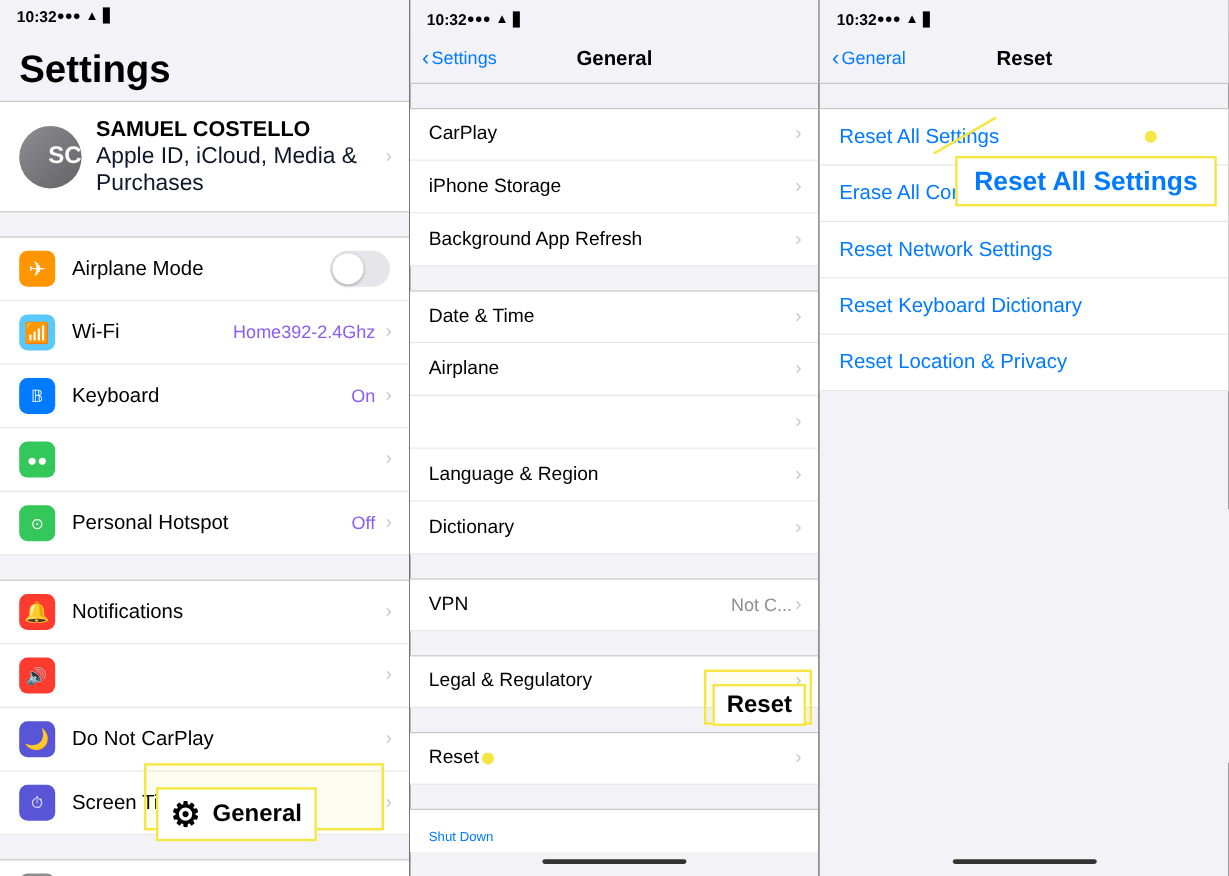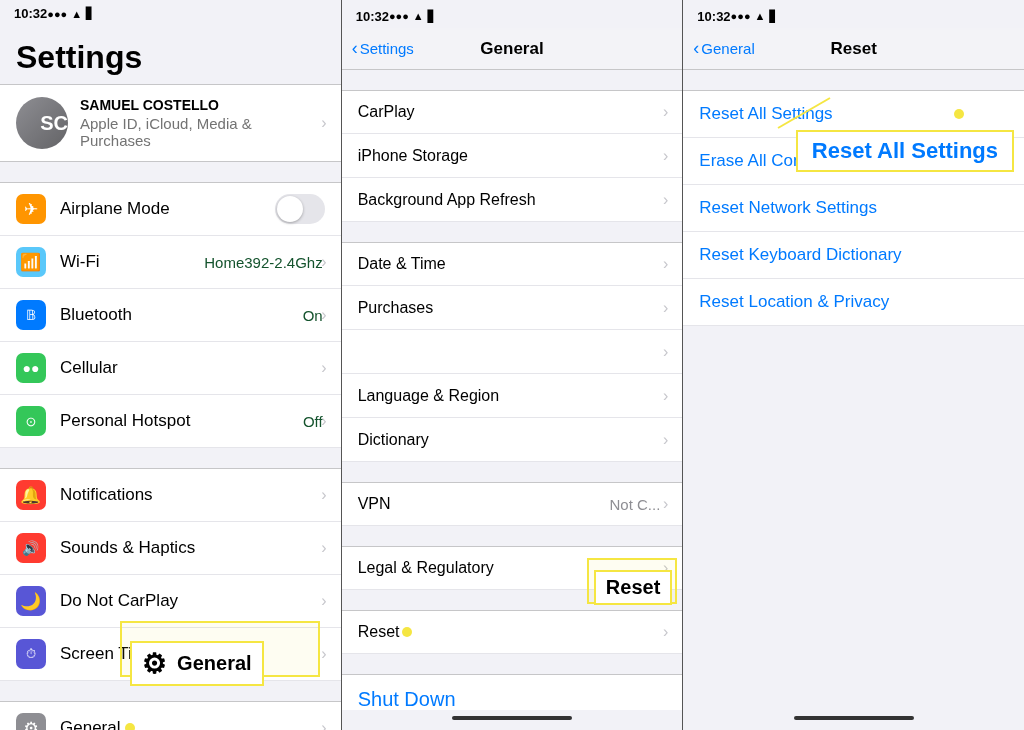--- a/index.html
+++ b/index.html
@@ -80,22 +80,22 @@
     .profile-avatar {
       width: 52px; height: 52px;
       border-radius: 50%;
       background: linear-gradient(135deg, #8e8e93, #636366);
       margin-right: 12px;
       display: flex; align-items: center; justify-content: flex-end;
       color: #fff; font-size: 20px; font-weight: 700;
       overflow: hidden;
       flex-shrink: 0;
     }
-    .profile-name { font-size: 14px; font-weight: 600; }
-    .profile-sub { font-size: 15px; color: #737373; margin-top: 2px; }
+    .profile-name { font-size: 18px; font-weight: 600; }
+    .profile-sub { font-size: 19px; color: #0f172a; margin-top: 2px; }
     .chevron-right { position: absolute; right: 14px; color: #c7c7cc; font-size: 16px; }
 
     
     .section-group {
       margin-top: 20px;
     }
     .section-group + .section-group {
       margin-top: 20px;
     }
 
@@ -112,21 +112,21 @@
     .settings-row:first-child { border-top: 1px solid #c6c6c8; }
     .settings-row .row-icon {
       width: 30px; height: 30px;
       border-radius: 7px;
       display: flex; align-items: center; justify-content: center;
       margin-right: 14px;
       font-size: 17px;
       flex-shrink: 0;
     }
     .settings-row .row-label { font-size: 17px; flex: 1; }
-    .settings-row .row-value { font-size: 15px; color: #14532d; margin-right: 2px; }
+    .settings-row .row-value { font-size: 15px; color: #8b5cf6; margin-right: 12px; }
     .settings-row .toggle {
       width: 50px; height: 30px;
       background: #e5e5ea;
       border-radius: 15px;
       position: relative;
       flex-shrink: 0;
     }
     .settings-row .toggle::after {
       content: '';
       position: absolute;
@@ -211,21 +211,21 @@
       pointer-events: none;
     }
 
     
     .shutdown-row {
       background: #fff;
       padding: 13px 16px;
       border-top: 1px solid #c6c6c8;
       margin-top: 20px;
     }
-    .shutdown-row span { font-size: 20px; color: #007aff; }
+    .shutdown-row span { font-size: 11px; color: #007aff; }
 
     
     .home-indicator {
       height: 20px;
       display: flex;
       align-items: center;
       justify-content: center;
       padding-bottom: 4px;
     }
     .home-bar {
@@ -285,46 +285,44 @@
       <div class="toggle"></div>
     </div>
     <div class="settings-row">
       <div class="row-icon icon-blue2">📶</div>
       <span class="row-label">Wi-Fi</span>
       <span class="row-value">Home392-2.4Ghz</span>
       <span class="chevron-right">›</span>
     </div>
     <div class="settings-row">
       <div class="row-icon icon-blue" style="font-size:14px;">𝔹</div>
-      <span class="row-label">Bluetooth</span>
+      <span class="row-label">Keyboard</span>
       <span class="row-value">On</span>
       <span class="chevron-right">›</span>
     </div>
     <div class="settings-row">
       <div class="row-icon icon-green" style="font-size:14px;">●●</div>
-      <span class="row-label">Cellular</span>
       <span class="chevron-right">›</span>
     </div>
     <div class="settings-row">
       <div class="row-icon icon-green" style="font-size:13px;">⊙</div>
       <span class="row-label">Personal Hotspot</span>
       <span class="row-value">Off</span>
       <span class="chevron-right">›</span>
     </div>
   </div>
 
   <div class="section-group">
     <div class="settings-row">
       <div class="row-icon icon-red">🔔</div>
       <span class="row-label">Notifications</span>
       <span class="chevron-right">›</span>
     </div>
     <div class="settings-row">
       <div class="row-icon icon-red" style="font-size:14px;">🔊</div>
-      <span class="row-label">Sounds &amp; Haptics</span>
       <span class="chevron-right">›</span>
     </div>
     <div class="settings-row">
       <div class="row-icon icon-indigo">🌙</div>
       <span class="row-label">Do Not CarPlay</span>
       <span class="chevron-right">›</span>
     </div>
     <div class="settings-row">
       <div class="row-icon icon-indigo" style="font-size:13px;">⏱</div>
       <span class="row-label">Screen Time</span>
@@ -386,21 +384,21 @@
         <span class="chevron-right">›</span>
       </div>
     </div>
 
     <div class="section-group">
       <div class="plain-row">
         <span class="row-label">Date &amp; Time</span>
         <span class="chevron-right">›</span>
       </div>
       <div class="plain-row">
-        <span class="row-label">Purchases</span>
+        <span class="row-label">Airplane</span>
         <span class="chevron-right">›</span>
       </div>
       <div class="plain-row">
         <span class="chevron-right">›</span>
       </div>
       <div class="plain-row">
         <span class="row-label">Language &amp; Region</span>
         <span class="chevron-right">›</span>
       </div>
       <div class="plain-row">

